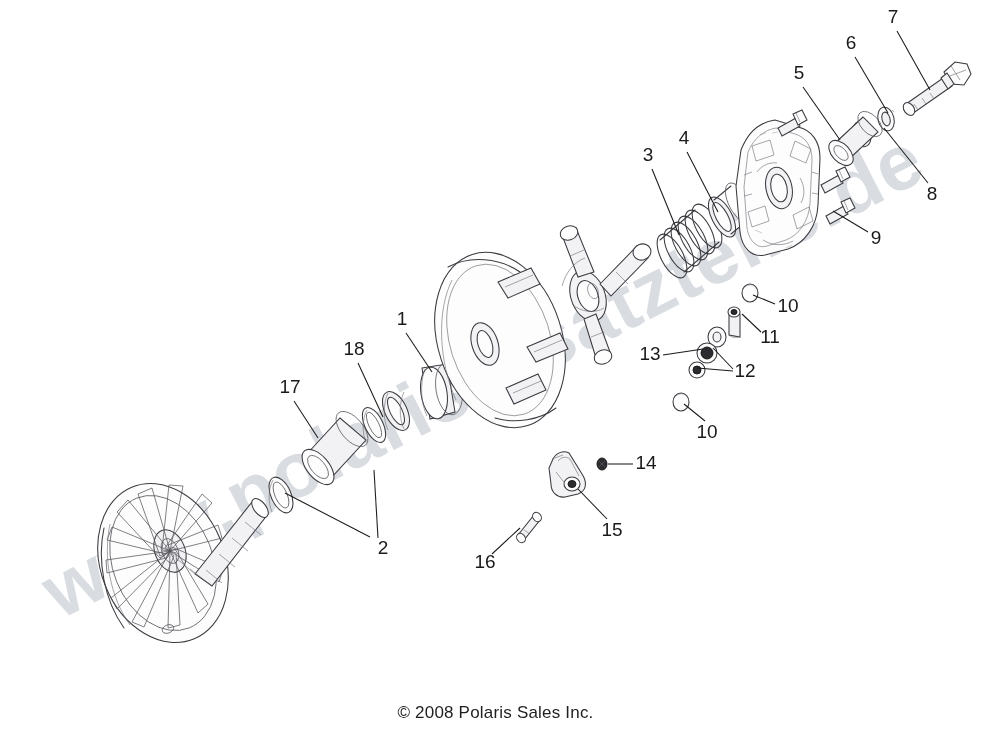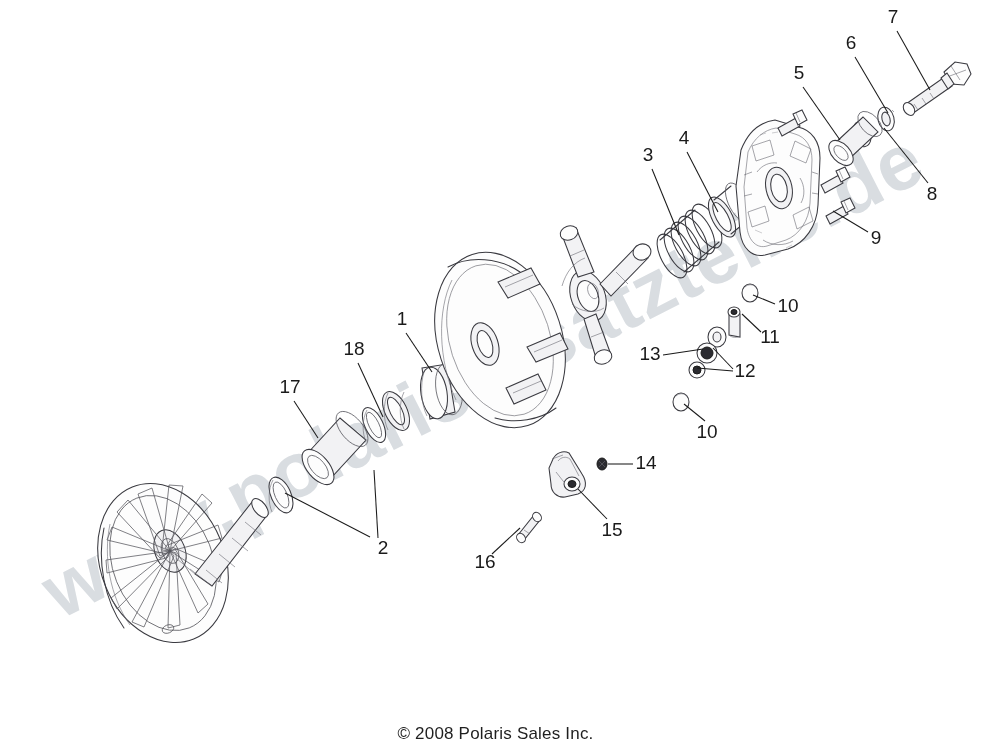--- a/index.html
+++ b/index.html
@@ -79,21 +79,20 @@
   #copyright {
     position: absolute;
     left: 0;
     top: 703px;
     width: 991px;
     text-align: center;
     font-family: "Liberation Sans", sans-serif;
     font-size: 17px;
     color: #1f1f1f;
     letter-spacing: 0.2px;
-    margin-top: 21px;
   }
 </style>
 </head>
 <body>
 
 <div id="page">
 
   <svg id="diagram-svg" viewBox="0 0 991 754" xmlns="http://www.w3.org/2000/svg">
 
     <g opacity="1">

